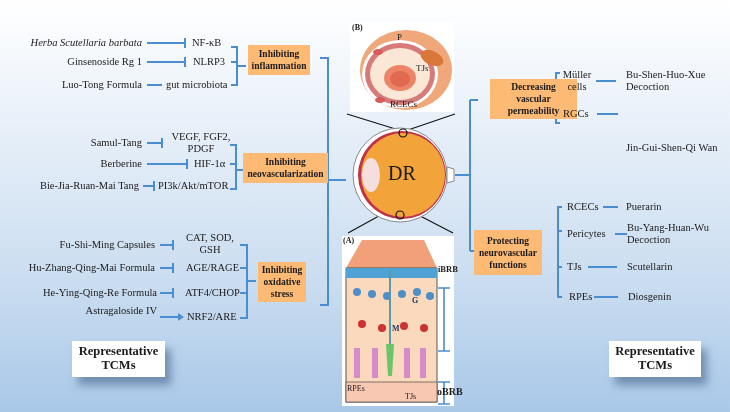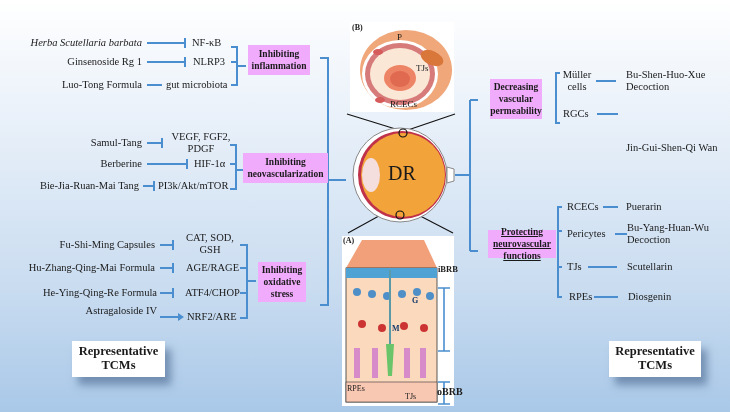--- a/index.html
+++ b/index.html
@@ -6,21 +6,21 @@
   body {
     width: 730px; height: 412px; position: relative; overflow: hidden;
     background: linear-gradient(180deg, #ffffff 0%, #e8f0f9 30%, #c9dcf0 70%, #a9c8e8 100%);
     font-family: "Liberation Serif", serif;
     color: #1a1a1a;
   }
   .lbl { position: absolute; font-size: 10.5px; white-space: nowrap; line-height: 12px; }
   .r { text-align: right; }
   .c { text-align: center; }
   .box {
-    position: absolute; background: #f0abfc; font-weight: bold; font-size: 9.5px;
+    position: absolute; background: #fdba74; font-weight: bold; font-size: 9.5px;
     text-align: center; line-height: 12px; padding: 3px 4px; box-sizing: border-box;
     display: flex; align-items: center; justify-content: center; flex-direction: column;
   }
   .tcm {
     position: absolute; background: #fff; font-weight: bold; font-size: 12.5px;
     text-align: center; line-height: 14px; padding: 3px 6px; box-sizing: border-box;
     box-shadow: 6px 8px 8px rgba(60,90,130,0.55);
   }
   svg.lines { position: absolute; left: 0; top: 0; }
   .line { stroke: #4a8ed0; stroke-width: 2; fill: none; }
@@ -123,37 +123,37 @@
   <span>Inhibiting</span>
   <span>oxidative</span>
   <span>stress</span>
 </div>
 
 <div class="tcm" style="left:72px;top:341px;width:93px;height:36px;">
   <div>Representative</div>
   <div>TCMs</div>
 </div>
 
-<div class="box" style="left:490px;top:79px;width:52px;height:40px;">
+<div class="box" style="left:490px;top:79px;width:87px;height:40px;">
   <span>Decreasing</span>
   <span>vascular</span>
   <span>permeability</span>
 </div>
 <div class="lbl c" style="left:560px;top:69px;width:34px;">
   <div>Müller</div>
   <div>cells</div>
 </div>
 <div class="lbl" style="left:626px;top:69px;">
   <div>Bu-Shen-Huo-Xue</div>
   <div>Decoction</div>
 </div>
 <div class="lbl" style="left:563px;top:108px;">RGCs</div>
 <div class="lbl" style="left:626px;top:108px;margin-top:34px;">Jin-Gui-Shen-Qi Wan</div>
 
-<div class="box" style="left:488px;top:230px;width:68px;height:28px;text-decoration:underline;">
+<div class="box" style="left:474px;top:230px;width:68px;height:45px;">
   <span>Protecting</span>
   <span>neurovascular</span>
   <span>functions</span>
 </div>
 <div class="lbl" style="left:567px;top:201px;">RCECs</div>
 <div class="lbl" style="left:626px;top:201px;">Puerarin</div>
 <div class="lbl" style="left:567px;top:228px;">Pericytes</div>
 <div class="lbl" style="left:627px;top:222px;">
   <div>Bu-Yang-Huan-Wu</div>
   <div>Decoction</div>

